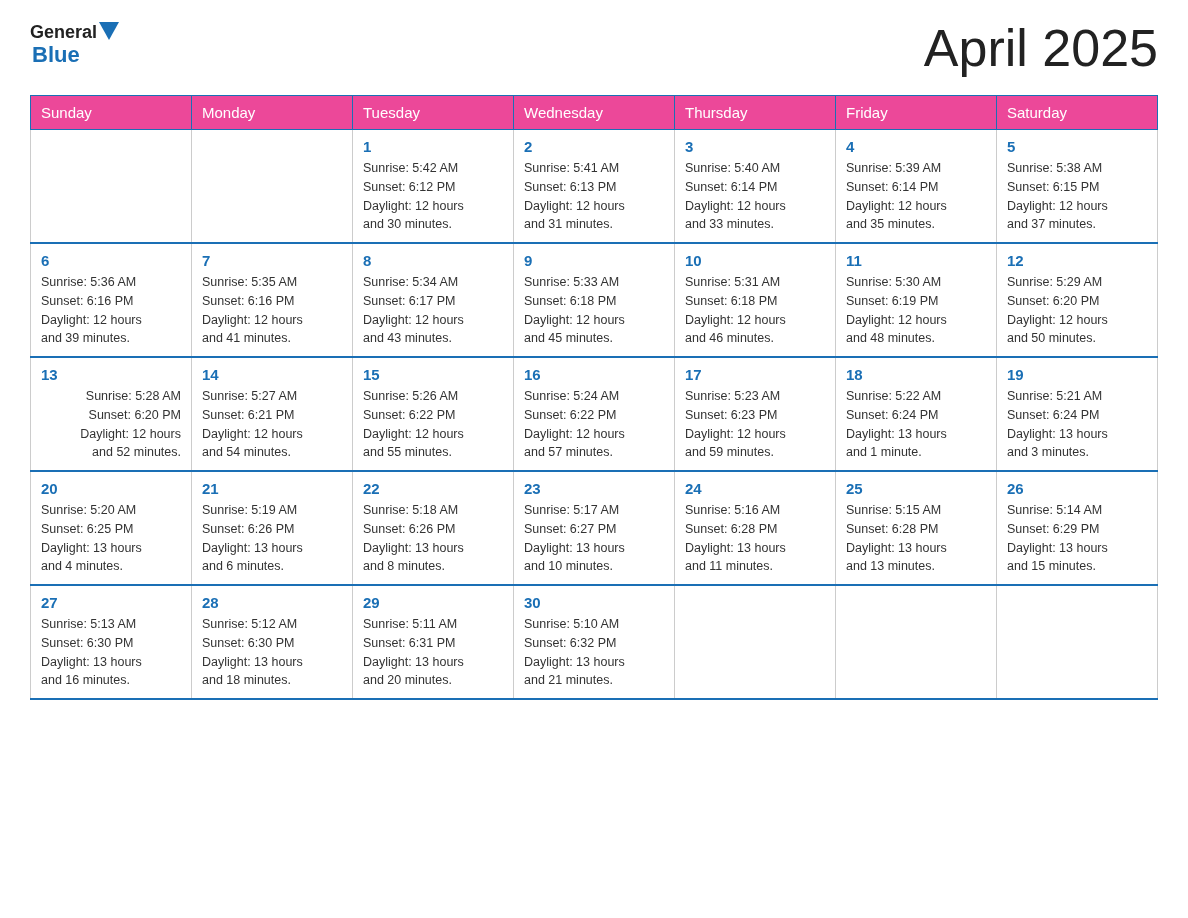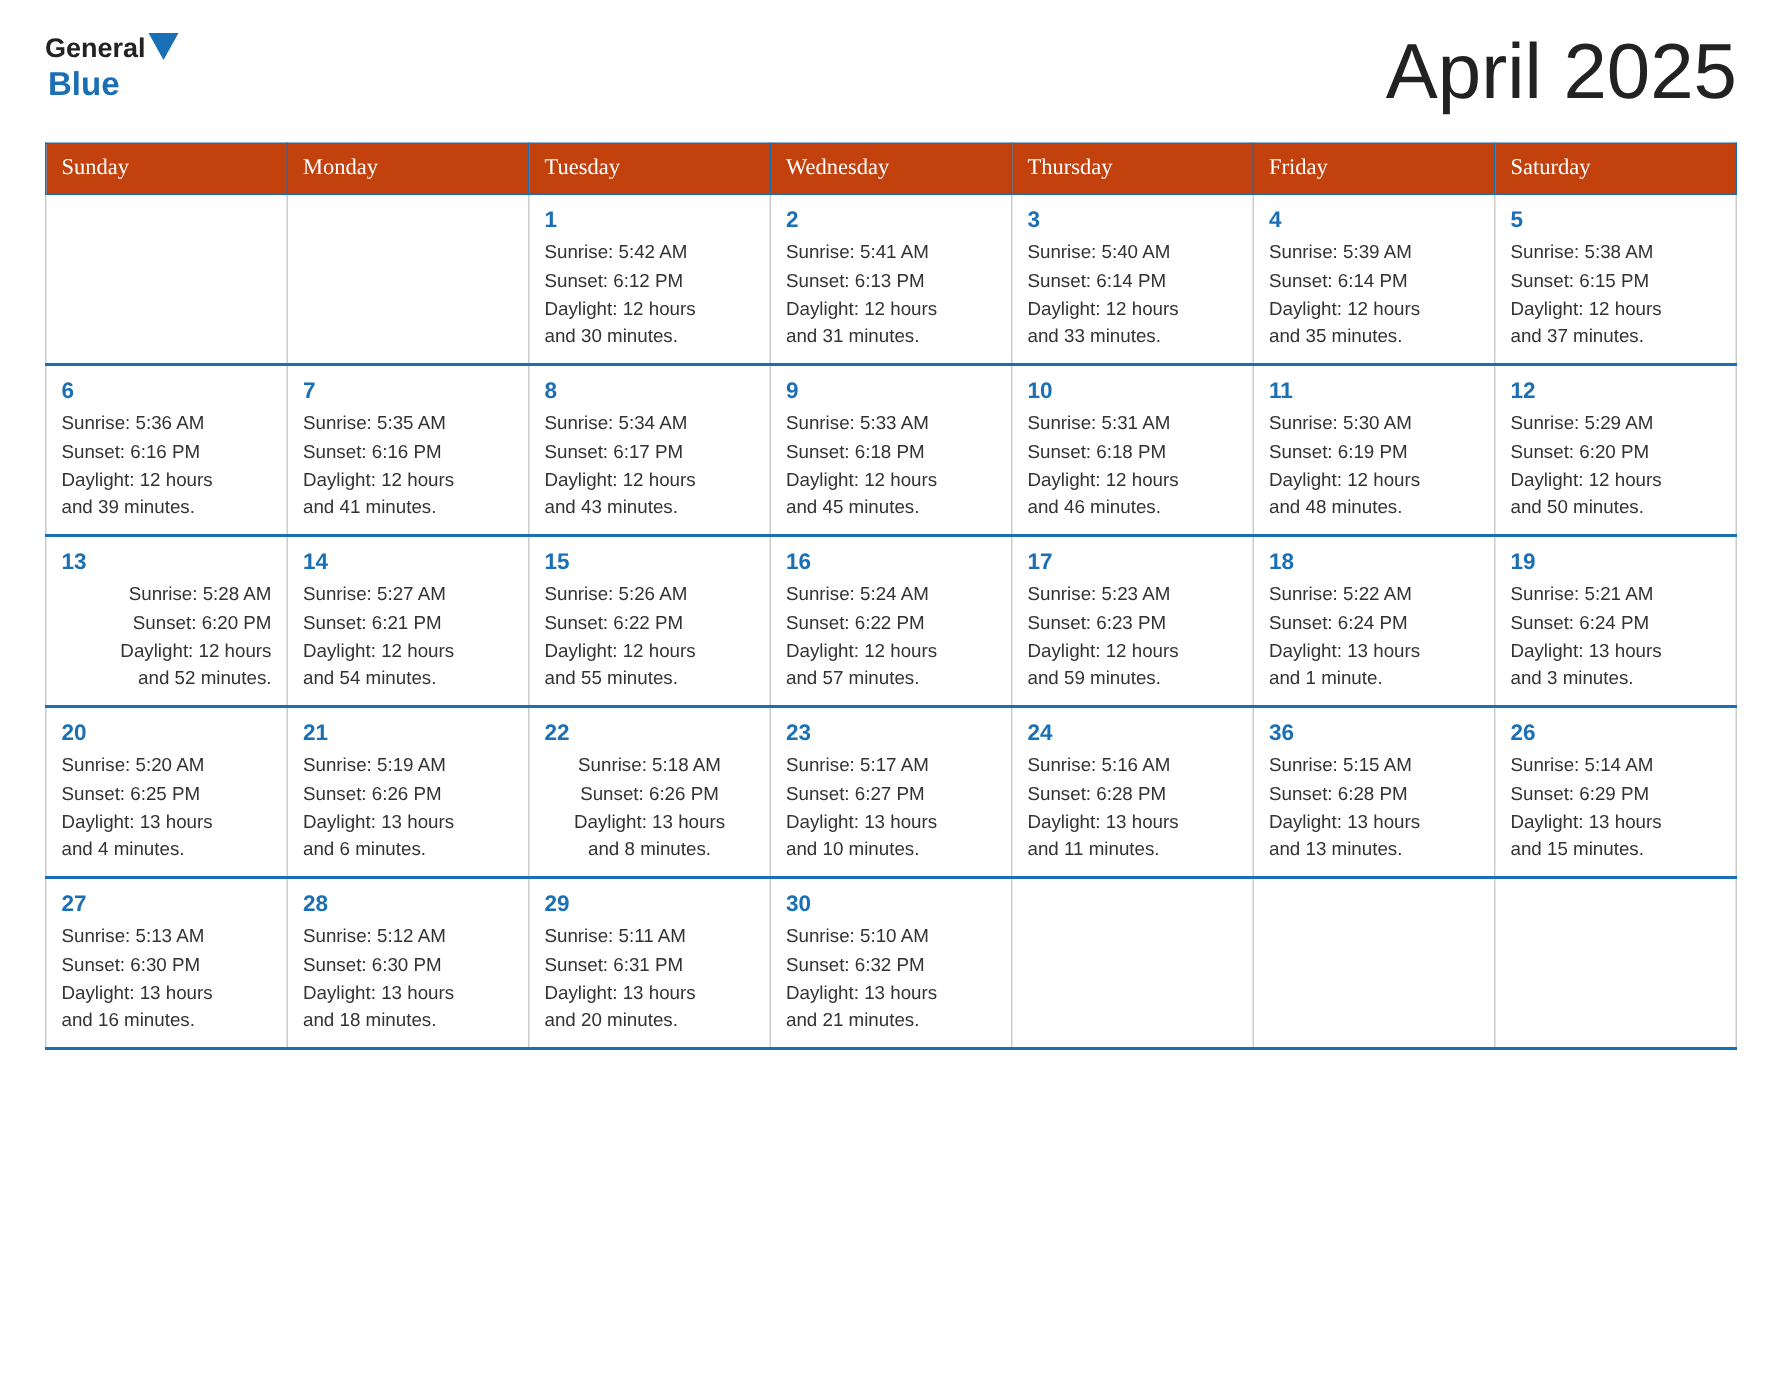--- a/index.html
+++ b/index.html
@@ -50,22 +50,21 @@
     .title-location {
       font-size: 20px;
       color: #444;
     }
     table {
       width: 100%;
       border-collapse: collapse;
       table-layout: fixed;
     }
     thead tr {
-      background-color: #c2410c;
-      font-family: Liberation Serif, serif;
+      background-color: #ec4899;
     }
     thead th {
       color: #fff;
       font-size: 15px;
       font-weight: normal;
       padding: 8px 10px;
       text-align: left;
       border: 1px solid #1a6fb5;
     }
     tbody td {
@@ -280,41 +279,41 @@
         </td>
         <td>
           <span class="day-num">21</span>
           <div class="day-info" style="white-space: pre-line;">Sunrise: 5:19 AM
 Sunset: 6:26 PM
 Daylight: 13 hours
 and 6 minutes.</div>
         </td>
         <td>
           <span class="day-num">22</span>
-          <div class="day-info" style="white-space: pre-line; text-align: center;">Sunrise: 5:18 AM
+          <div class="day-info" style="white-space: pre-line;">Sunrise: 5:18 AM
 Sunset: 6:26 PM
 Daylight: 13 hours
 and 8 minutes.</div>
         </td>
         <td>
           <span class="day-num">23</span>
           <div class="day-info" style="white-space: pre-line;">Sunrise: 5:17 AM
 Sunset: 6:27 PM
 Daylight: 13 hours
 and 10 minutes.</div>
         </td>
         <td>
           <span class="day-num">24</span>
           <div class="day-info" style="white-space: pre-line;">Sunrise: 5:16 AM
 Sunset: 6:28 PM
 Daylight: 13 hours
 and 11 minutes.</div>
         </td>
         <td>
-          <span class="day-num">36</span>
+          <span class="day-num">25</span>
           <div class="day-info" style="white-space: pre-line;">Sunrise: 5:15 AM
 Sunset: 6:28 PM
 Daylight: 13 hours
 and 13 minutes.</div>
         </td>
         <td>
           <span class="day-num">26</span>
           <div class="day-info" style="white-space: pre-line;">Sunrise: 5:14 AM
 Sunset: 6:29 PM
 Daylight: 13 hours

